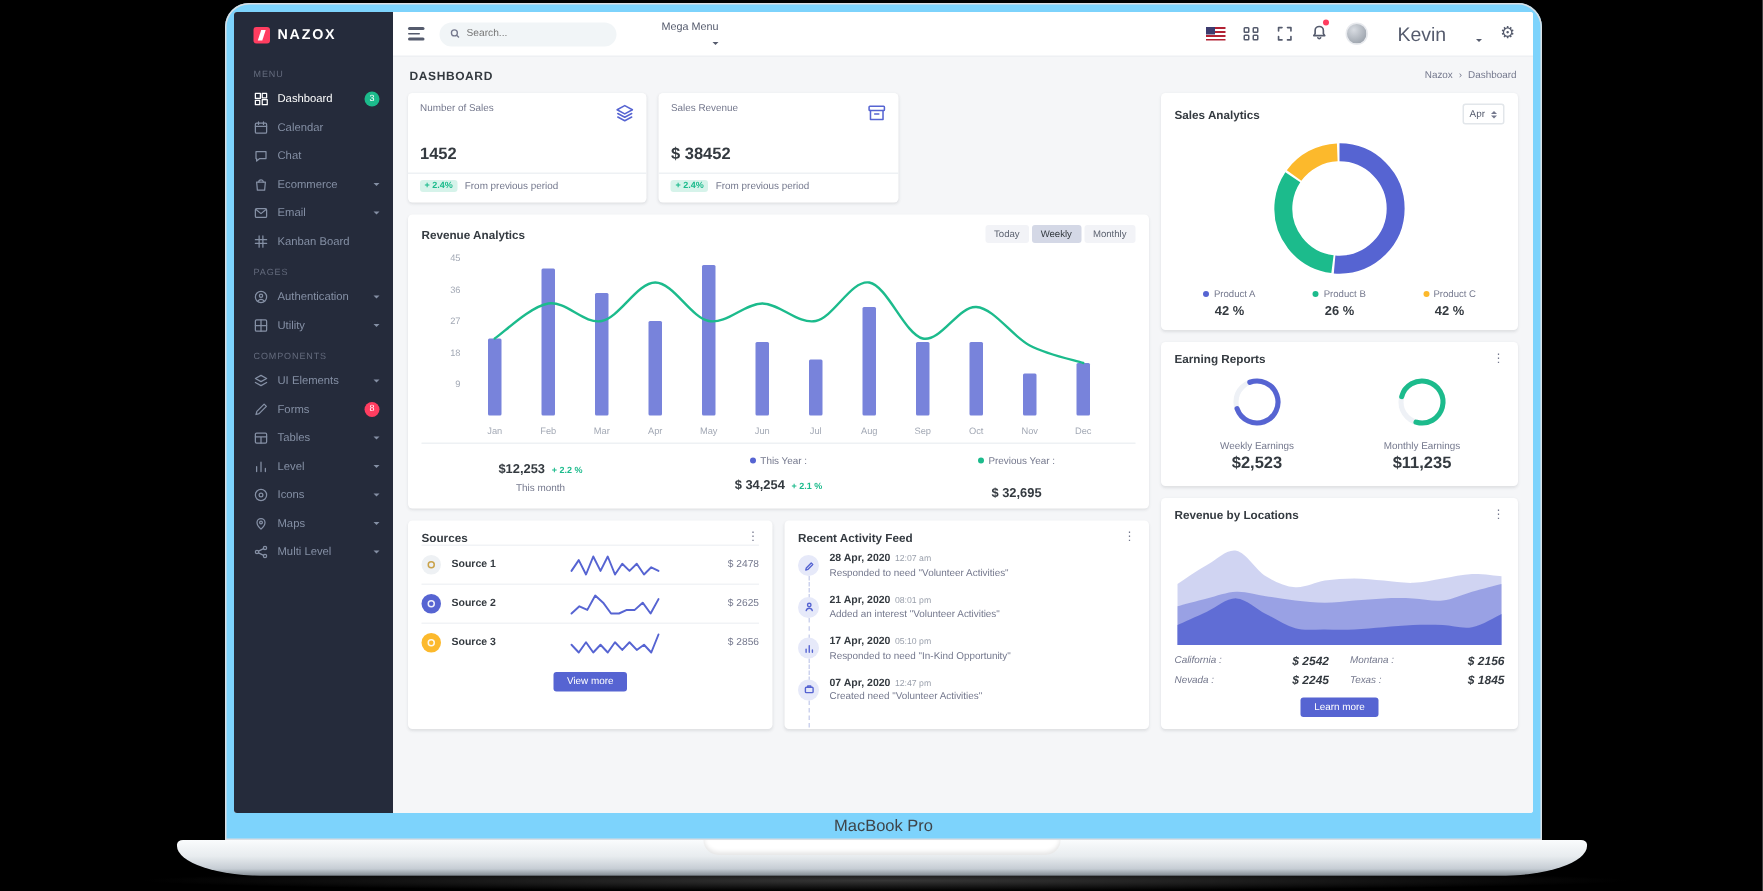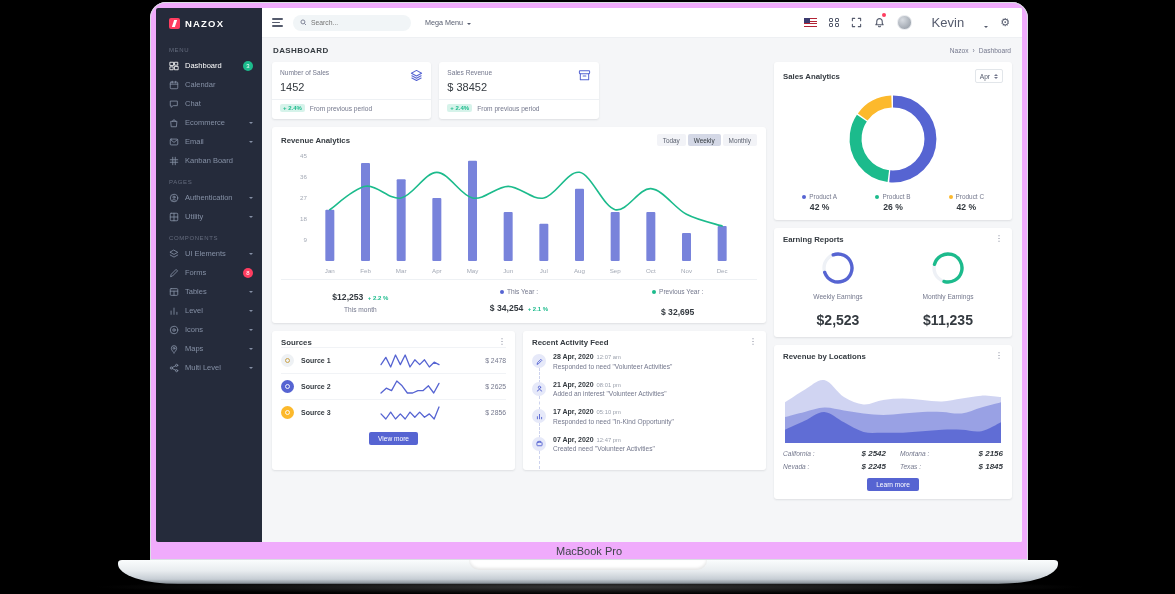--- a/index.html
+++ b/index.html
@@ -2,21 +2,21 @@
 <html><head>
 <meta charset="utf-8">
 <style>
   * { margin:0; padding:0; box-sizing:border-box; }
   html,body { width:1175px; height:594px; background:#000; overflow:hidden;
     font-family:"Liberation Sans", sans-serif; }
   .stage { position:relative; width:1175px; height:594px; }
 
   
   .screen { position:absolute; left:150px; top:2px; width:878px; height:558px;
-    background:#f0abfc; border-radius:16px 16px 0 0; padding:6px 6px 0;
+    background:#7dd3fc; border-radius:16px 16px 0 0; padding:6px 6px 0;
     box-shadow:0 0 0 1px #d9dee3 inset; }
   .display { width:866px; height:534px; background:#fff; overflow:hidden; border-radius:2px;
     display:flex; }
   .screen-label { height:18px; line-height:18px; text-align:center; font-size:11px; color:#3e4449; }
   .base { position:absolute; left:118px; top:560px; width:940px; height:24px;
     background:linear-gradient(180deg,#fafcfd 0%,#e8ecef 45%,#c6cdd4 80%,#8f979e 96%,#4a4f54 100%);
     border-radius:4px 4px 60px 60px / 3px 3px 20px 20px; }
   .notch { width:238px; height:10px; margin:0 auto; background:#fff;
     border-radius:0 0 12px 12px; box-shadow:inset 0 -2px 3px rgba(0,0,0,.10); }
   .base-shadow { position:absolute; left:90px; top:580px; width:1000px; height:14px;
@@ -47,21 +47,21 @@
   .topbar { height:30px; background:#fff; display:flex; align-items:center;
     padding:0 12px 0 10px; border-bottom:1px solid #eef0f3; }
   .burger { width:11px; display:flex; flex-direction:column; gap:2px; cursor:pointer; }
   .burger i { height:1.4px; background:#555b6d; border-radius:1px; }
   .burger i:nth-child(2){ width:8px; }
   .search { margin-left:10px; width:118px; height:16px; background:#f1f5f7; border-radius:9px;
     display:flex; align-items:center; gap:4px; padding:0 7px; }
   .search svg { width:7px; height:7px; stroke:#74788d; fill:none; stroke-width:1.4; }
   .search input { border:0; background:transparent; outline:none; font-size:6.8px; color:#74788d;
     width:80px; font-family:inherit; }
-  .mega { margin-left:14px; font-size:7.2px; color:#555b6d; display:flex; align-items:flex-end; gap:4px; cursor:pointer; }
+  .mega { margin-left:30px; font-size:7.2px; color:#555b6d; display:flex; align-items:flex-end; gap:4px; cursor:pointer;flex-direction:column; }
   .top-right { margin-left:auto; display:flex; align-items:center; gap:12px; }
   .flag { width:13px; height:9px; position:relative; cursor:pointer;
     background:repeating-linear-gradient(180deg,#b22234 0 1.3px,#fff 1.3px 2.6px); }
   .flag::after { content:""; position:absolute; left:0; top:0; width:6px; height:4.5px; background:#3c3b6e; }
   .tico { width:11px; height:11px; stroke:#555b6d; fill:none; stroke-width:1.2;
     stroke-linecap:round; stroke-linejoin:round; cursor:pointer; }
   .grid-ico { display:grid; grid-template-columns:4px 4px; gap:1.5px; cursor:pointer; }
   .grid-ico i { width:4px; height:4px; border:1.1px solid #555b6d; border-radius:1px; }
   .bell-wrap { position:relative; cursor:pointer; }
   .bell-dot { position:absolute; right:-1px; top:-1px; width:4px; height:4px; background:#ff3d60;
@@ -79,21 +79,21 @@
   .layout { display:grid; grid-template-columns:1fr 238px; gap:8px; }
   .card { background:#fff; border-radius:3px; box-shadow:0 1px 2px rgba(56,65,74,.12); }
   .card-title { font-size:7.8px; font-weight:bold; color:#343a40; }
   .kebab { color:#74788d; font-size:8px; cursor:pointer; line-height:1; }
 
   
   .stats-row { display:grid; grid-template-columns:repeat(3,1fr); gap:8px; margin-bottom:8px; }
   .stat-card { padding:7px 8px 5px; }
   .stat-top { display:flex; justify-content:space-between; }
   .stat-label { font-size:6.6px; color:#74788d; }
-  .stat-value { font-size:11px; font-weight:normal; color:#343a40; margin-top:5px; }
+  .stat-value { font-size:11px; font-weight:bold; color:#343a40; margin-top:21px; }
   .stat-ico { width:13px; height:13px; stroke:#5664d2; fill:none; stroke-width:1.1;
     stroke-linecap:round; stroke-linejoin:round; }
   .stat-foot { border-top:1px solid #eef1f4; margin:6px -8px 0; padding:4px 8px 2px;
     display:flex; align-items:center; gap:5px; }
   .badge-green { background:rgba(28,187,140,.18); color:#1cbb8c; font-size:6px;
     padding:1px 3px; border-radius:2px; font-weight:bold; }
   .stat-note { font-size:6.6px; color:#74788d; }
 
   
   .rev-card { padding:7px 9px 6px; margin-bottom:8px; }
@@ -155,21 +155,21 @@
   .updown i.u { border-bottom-color:#74788d; }
   .updown i.d { border-top-color:#74788d; }
   .donut-wrap { display:flex; justify-content:center; margin:4px 0 2px; }
   .legend { display:grid; grid-template-columns:repeat(3,1fr); text-align:center; margin-top:2px; }
   .legend .nm { font-size:6.4px; color:#74788d; }
   .legend .pc { font-size:8.6px; font-weight:bold; color:#343a40; margin-top:2px; }
 
   .earn-card { padding:7px 9px 9px; }
   .earn-body { display:grid; grid-template-columns:1fr 1fr; text-align:center; margin-top:6px; }
   .earn-lab { font-size:6.6px; color:#74788d; margin-top:3px; }
-  .earn-val { font-size:14px; font-weight:bold; color:#343a40; margin-top:12px; }
+  .earn-val { font-size:11px; font-weight:bold; color:#343a40; margin-top:2px; }
 
   .loc-card { padding:7px 9px 8px; }
   .loc-stats { display:grid; grid-template-columns:1fr 1fr; gap:4px 14px; margin-top:6px;font-style:italic; }
   .loc-stat { display:flex; justify-content:space-between; align-items:center; }
   .loc-stat .l { font-size:6.6px; color:#74788d; }
   .loc-stat .v { font-size:8px; font-weight:bold; color:#343a40; }
 </style>
 </head>
 <body>
 

